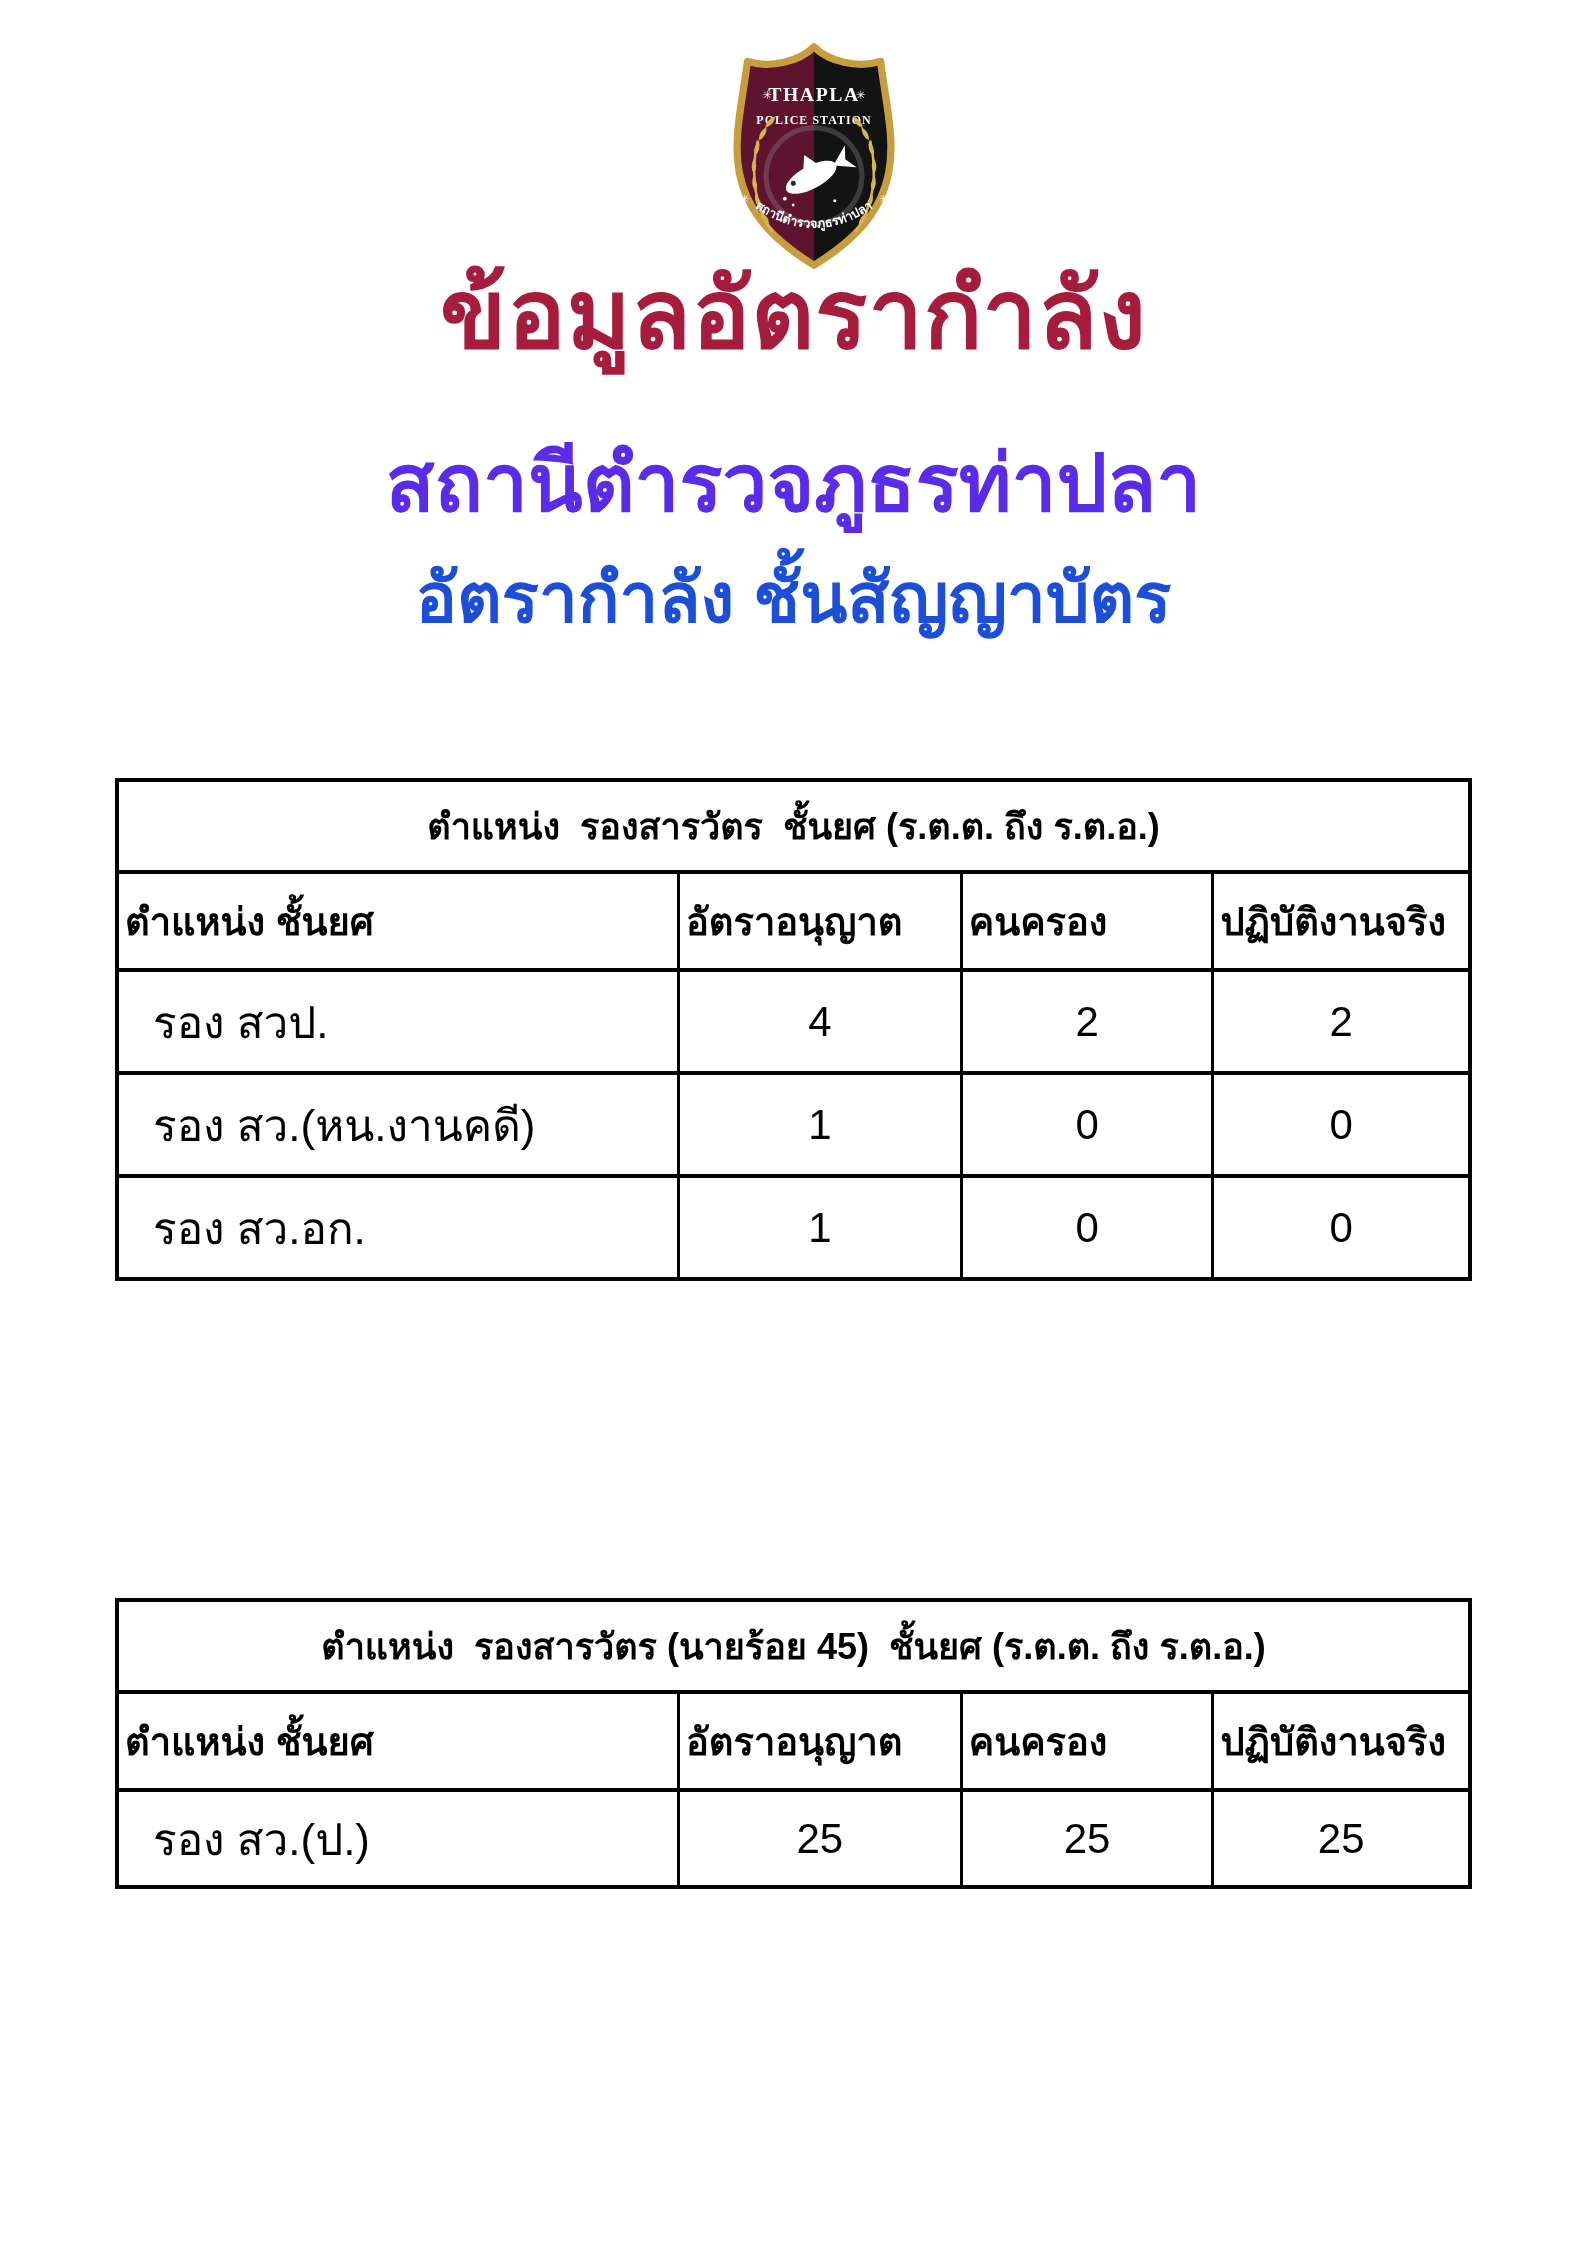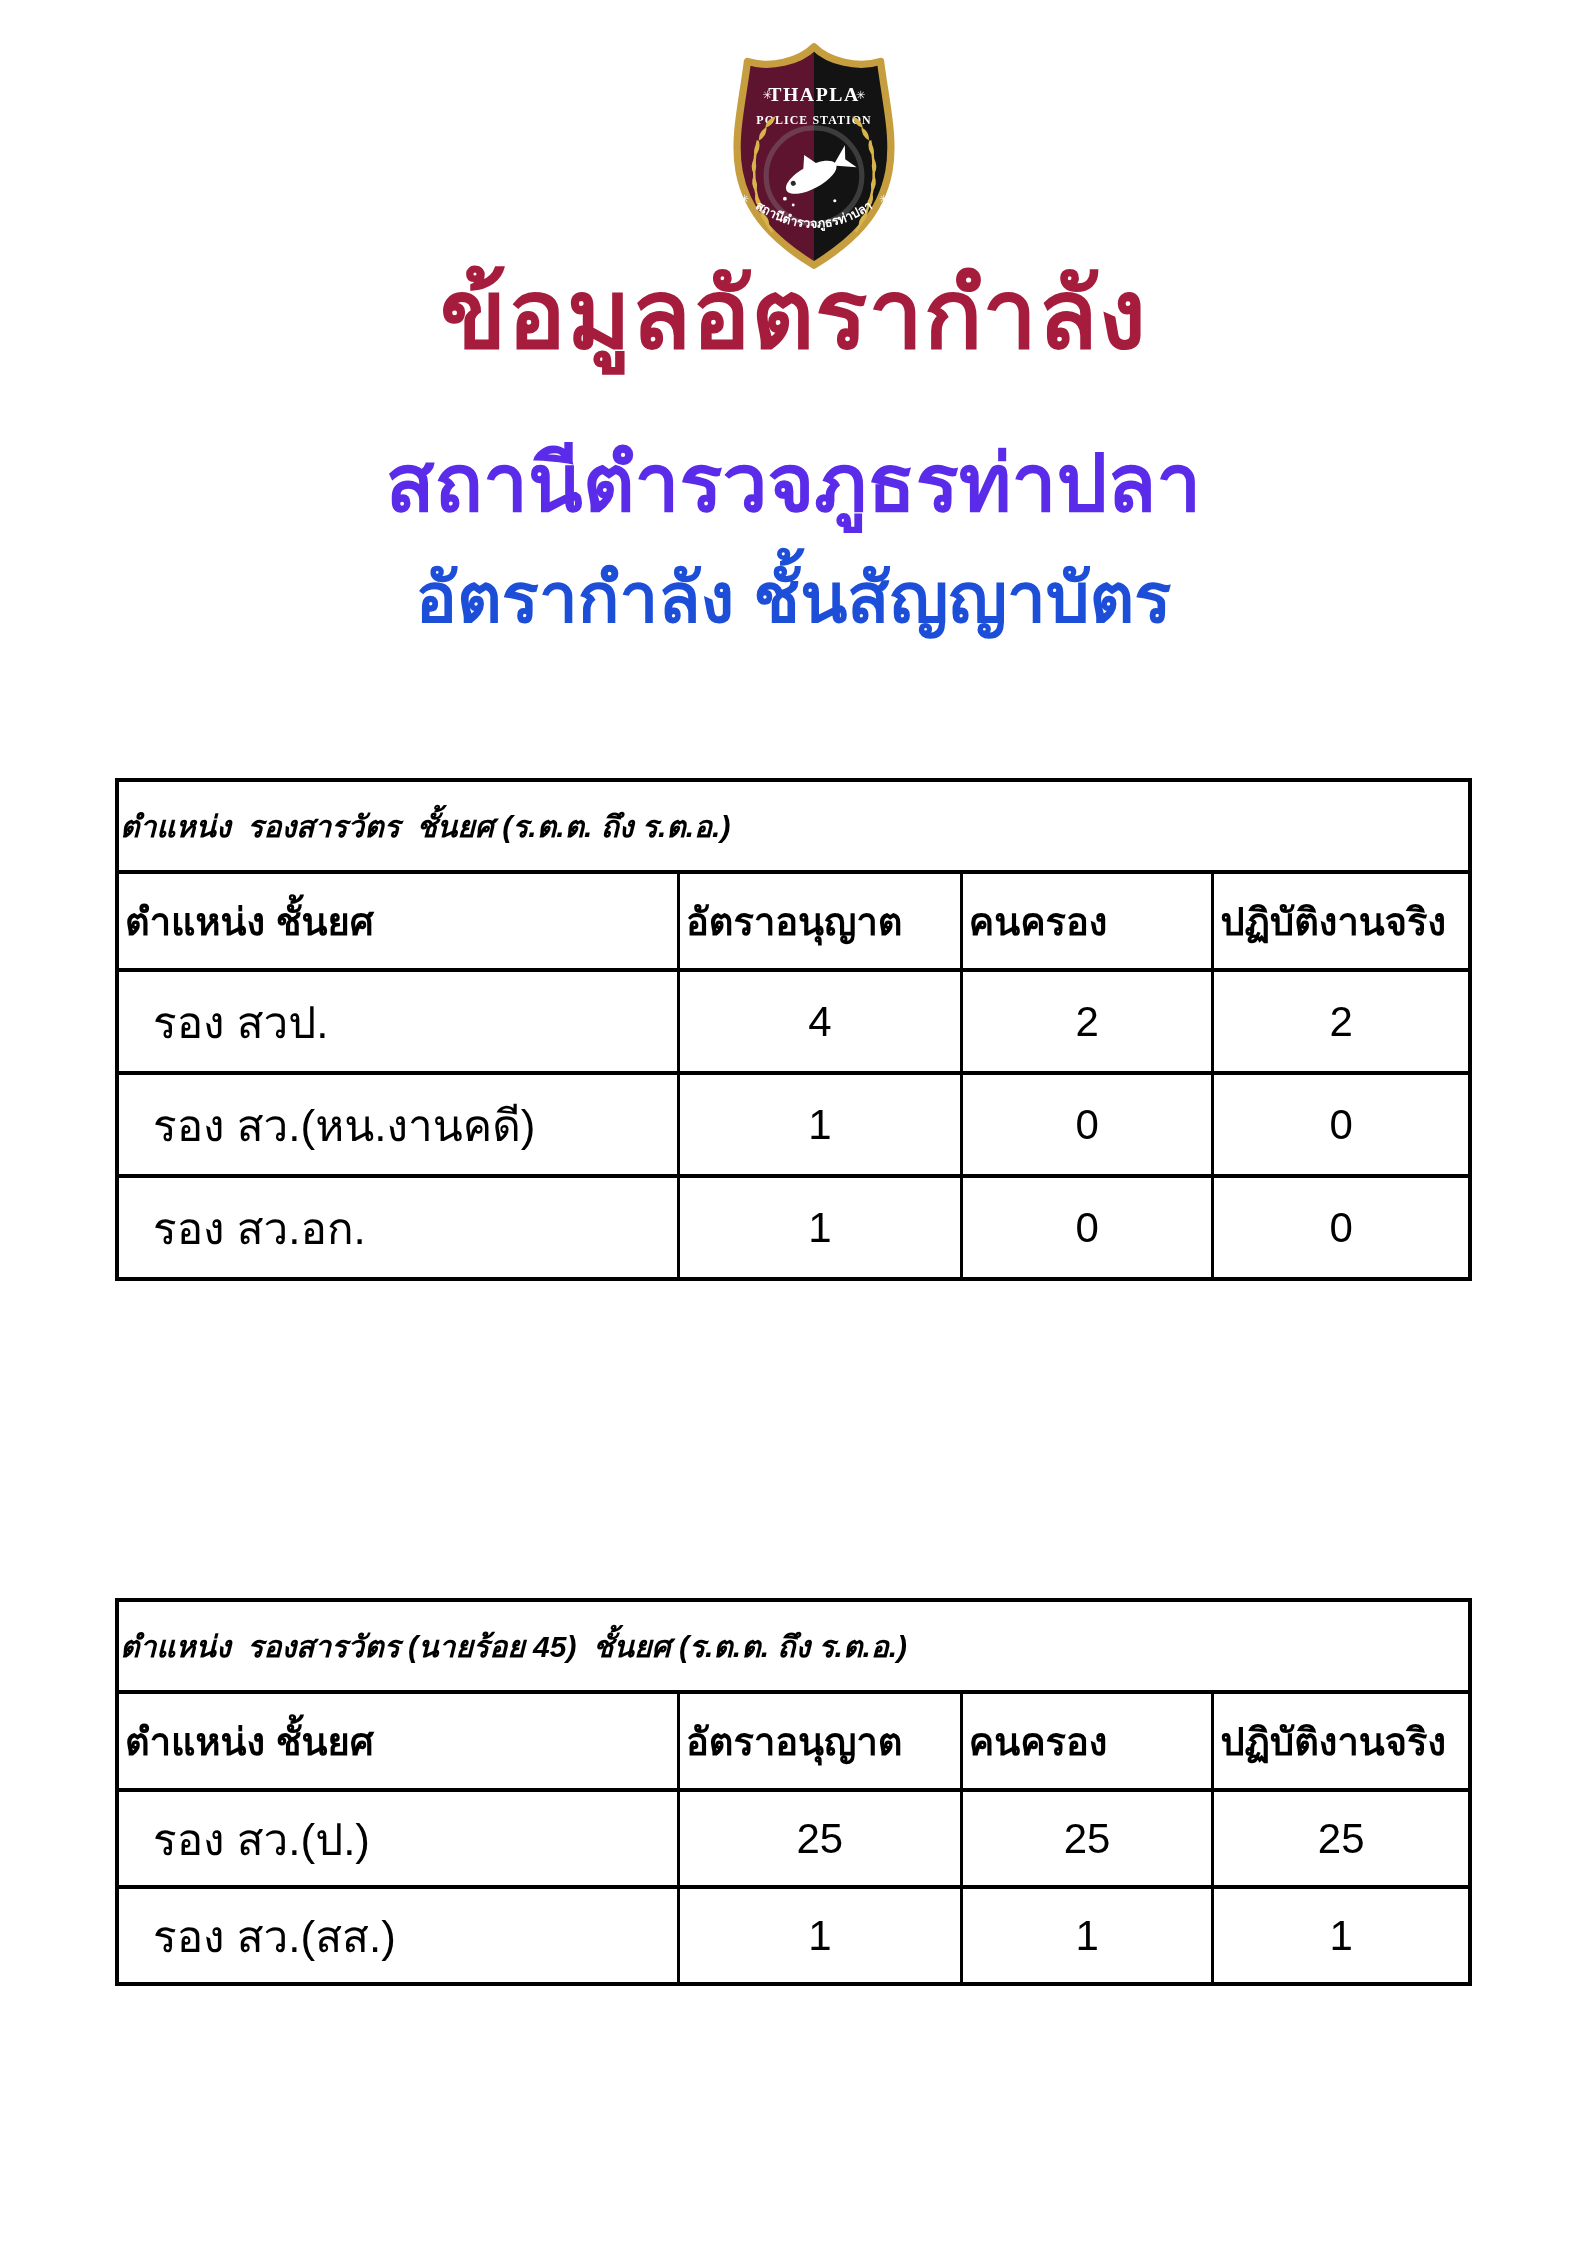--- a/index.html
+++ b/index.html
@@ -43,24 +43,23 @@
   .tbl2{top:1598px;}
   table.tbl td, table.tbl th{
     border-left:3px solid #000;
     border-right:3px solid #000;
     border-top:4px solid #000;
     border-bottom:4px solid #000;
     vertical-align:middle;
     overflow:hidden;
   }
   .tbl-title{
-    height:86px;
-    font-weight:700;font-size:30px;
+    height:86px;text-align:center;
+    font-weight:700;font-size:36px;
     white-space:pre-wrap;
-    font-style:italic;
   }
   tr.head-row th{
     height:94px;text-align:left;
     font-weight:700;font-size:38px;
     padding:0 6px;
   }
   td.pos{
     height:97px;text-align:left;
     font-size:44px;font-weight:400;
     padding-left:34px;
@@ -189,22 +188,16 @@
         <th>อัตราอนุญาต</th>
         <th>คนครอง</th>
         <th>ปฏิบัติงานจริง</th>
       </tr>
       <tr>
         <td class="pos">รอง สว.(ป.)</td>
         <td class="num">25</td>
         <td class="num">25</td>
         <td class="num">25</td>
       </tr>
-      <tr>
-        <td class="pos">รอง สว.(สส.)</td>
-        <td class="num">1</td>
-        <td class="num">1</td>
-        <td class="num">1</td>
-      </tr>
     </tbody>
   </table>
 
 </div>
 
 </body></html>

